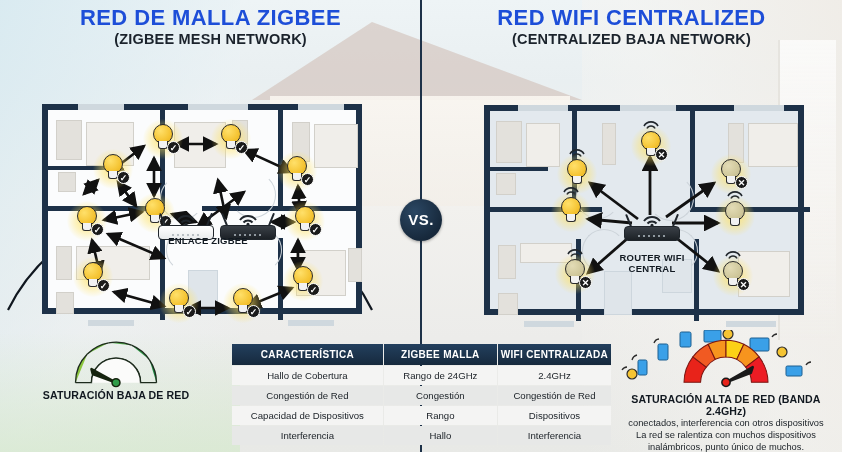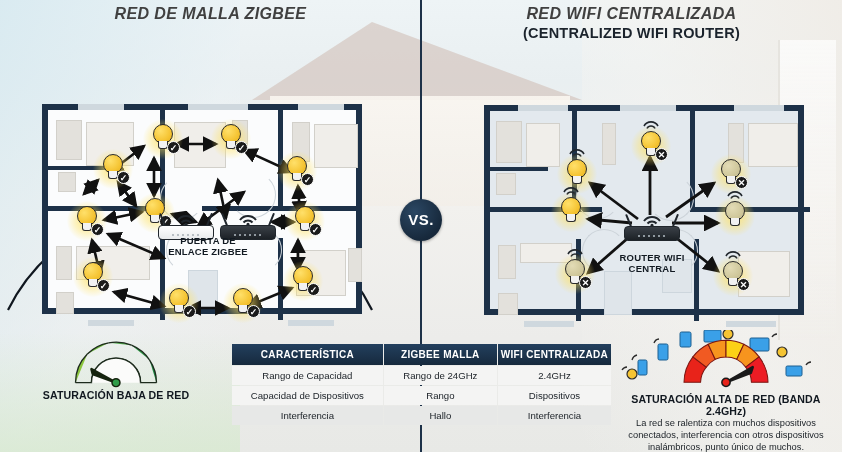--- a/index.html
+++ b/index.html
@@ -57,23 +57,22 @@
   }
 
   
   .head {
     position:absolute; top: 6px; width: 421px; text-align:center;
     color:#16202b;
   }
   .head.left { left: 0; }
   .head.right { left: 421px; }
   .head h1 {
-    font-size: 16px; font-weight: 800; letter-spacing: .4px; line-height: 1.05;
-    color:#404040;
-    font-style:italic;
+    font-size: 22px; font-weight: 800; letter-spacing: .4px; line-height: 1.05;
+    color:#1d4ed8;
   }
   .head h2 {
     font-size: 14.5px; font-weight: 600; letter-spacing: .2px; margin-top: 2px;
     color:#1b232c;
   }
 
   
   .panel { position:absolute; top: 60px; width: 421px; height: 275px; }
   .panel.left { left: 0; }
   .panel.right { left: 421px; }
@@ -200,24 +199,25 @@
   <div class="roof-shape"></div>
   <div class="roof-face"></div>
   <div class="bg-window"></div>
   <div class="bg-right-wash"></div>
   <div class="bg-door-r"></div>
   <div class="bg-green-floor"></div>
   <div class="center-divider"></div>
 
   <div class="head left">
     <h1>RED DE MALLA ZIGBEE</h1>
+    <h2>(ZIGBEE MESH NETWORK)</h2>
   </div>
   <div class="head right">
-    <h1>RED WIFI CENTRALIZADA</h1>
-    <h2>(CENTRALIZED WIFI ROUTER)</h2>
+    <h1>RED WIFI CENTRALIZED</h1>
+    <h2>(CENTRALIZED BAJA NETWORK)</h2>
   </div>
 
   <div class="panel left">
 
     <svg class="arc-svg" viewBox="0 0 421 275">
       <path id="arcL" d="M 8 250 A 200 185 0 0 1 372 250" fill="none" stroke="#10171f" stroke-width="2.2"></path>
       <path id="arcLtext" d="M 22 246 A 190 176 0 0 1 360 246" fill="none" stroke="none"></path>
       <text class="arc-text">
         <textPath href="#arcLtext" startOffset="21%" id="arcLtp">RANGO DE COBERTURA EXTENDIDA</textPath>
       </text>
@@ -371,21 +371,20 @@
         <div class="ant r"></div>
         <svg class="wifi" viewBox="0 0 20 14">
           <path d="M2 9 A10 10 0 0 1 18 9" fill="none" stroke="#20262c" stroke-width="2"></path>
           <path d="M5.5 11.5 A6 6 0 0 1 14.5 11.5" fill="none" stroke="#20262c" stroke-width="2"></path>
           <circle cx="10" cy="13.4" r="1.6" fill="#20262c"></circle>
         </svg>
         <div class="body"></div>
         <div class="leds"></div>
       </div>
       <div class="rlabel" style="left:90px;top:126px">
-        <div>PUERTA DE</div>
         <div>ENLACE ZIGBEE</div>
       </div>
     </div>
   </div>
 
   <div class="panel right">
     <svg class="arc-svg" viewBox="0 0 421 275">
       <path id="arcR" d="M 96 252 A 150 160 0 0 1 350 252" fill="none" stroke="#10171f" stroke-width="2.2"></path>
       <path id="arcRtext" d="M 84 246 A 162 166 0 0 1 358 246" fill="none" stroke="none"></path>
       <text class="arc-text">
@@ -534,23 +533,28 @@
         </colgroup>
       <thead>
         <tr>
           <th>CARACTERÍSTICA</th>
           <th>ZIGBEE MALLA</th>
           <th>WIFI CENTRALIZADA</th>
         </tr>
       </thead>
       <tbody>
         <tr>
-          <td>Rango de Capacidad</td>
+          <td>Hallo de Cobertura</td>
           <td>Rango de 24GHz</td>
           <td>2.4GHz</td>
+        </tr>
+        <tr class="alt">
+          <td>Congestión de Red</td>
+          <td>Congestión</td>
+          <td>Congestión de Red</td>
         </tr>
         <tr>
           <td>Capacidad de Dispositivos</td>
           <td>Rango</td>
           <td>Dispositivos</td>
         </tr>
         <tr class="alt">
           <td>Interferencia</td>
           <td>Hallo</td>
           <td>Interferencia</td>
@@ -615,19 +619,19 @@
           <path d="M52 -40 A66 66 0 0 1 66 0 L40 0 A40 40 0 0 0 31 -24 Z" fill="#ed1c24"></path>
         </g>
         <g transform="translate(80,76)">
           <path d="M0 0 L42 -24 L39 -15 Z" fill="#1a1a1a" stroke="#1a1a1a" stroke-width="4" stroke-linejoin="round"></path>
           <circle cx="0" cy="0" r="6.5" fill="#e8231a" stroke="#1a1a1a" stroke-width="2.4"></circle>
         </g>
       </svg>
     </div>
     <div class="title">SATURACIÓN ALTA DE RED (BANDA 2.4GHz)</div>
     <div class="desc">
+      <div>conectados, interferencia con otros dispositivos</div>
       <div>La red se ralentiza con muchos dispositivos</div>
-      <div>conectados, interferencia con otros dispositivos</div>
       <div>inalámbricos, punto único de muchos.</div>
     </div>
   </div>
 
 </div>
 
 </body></html>

